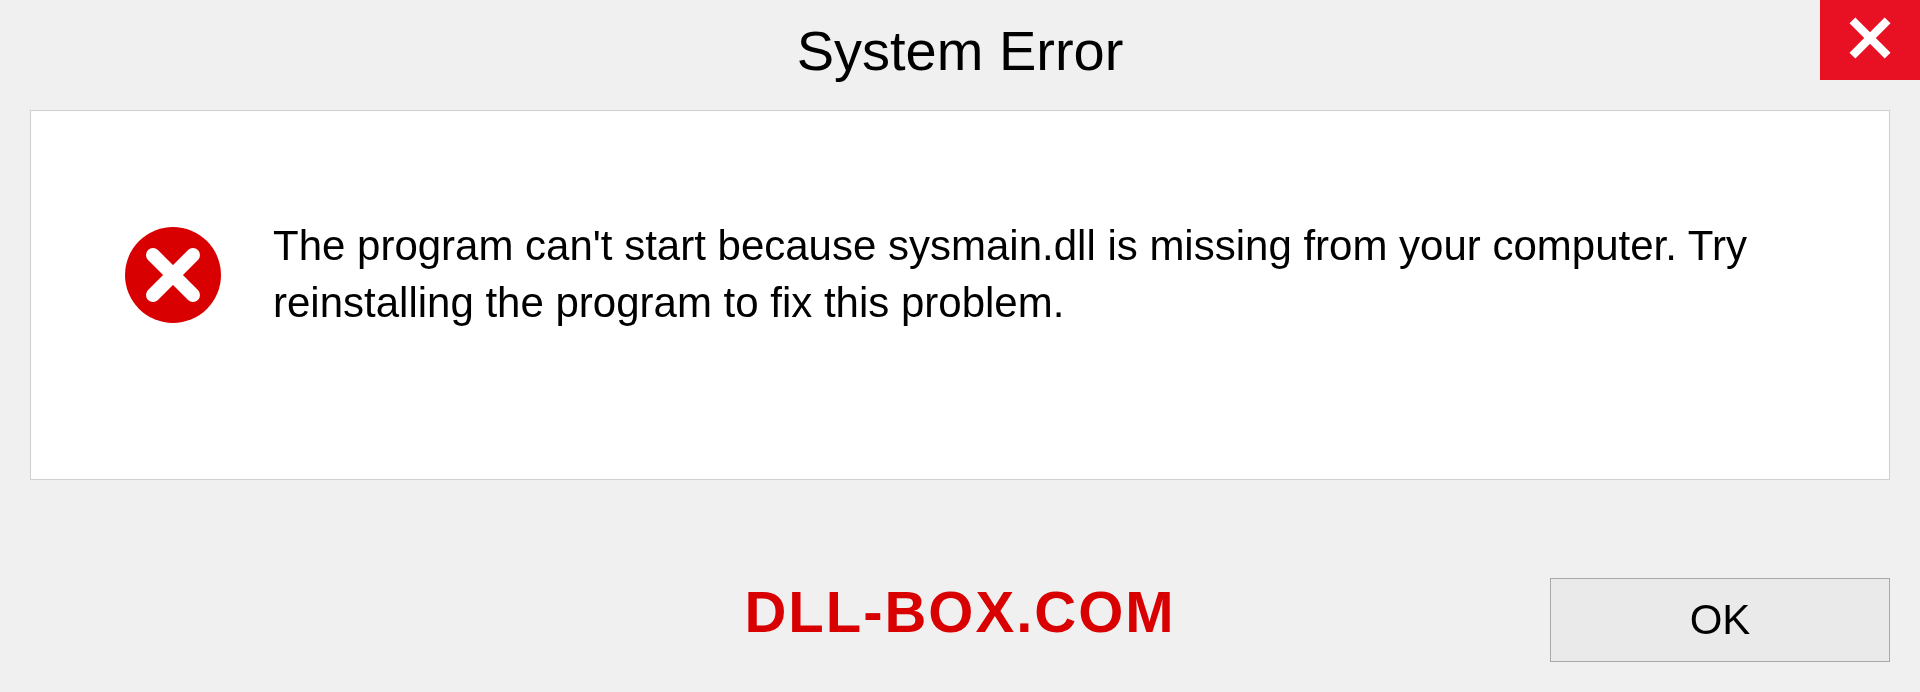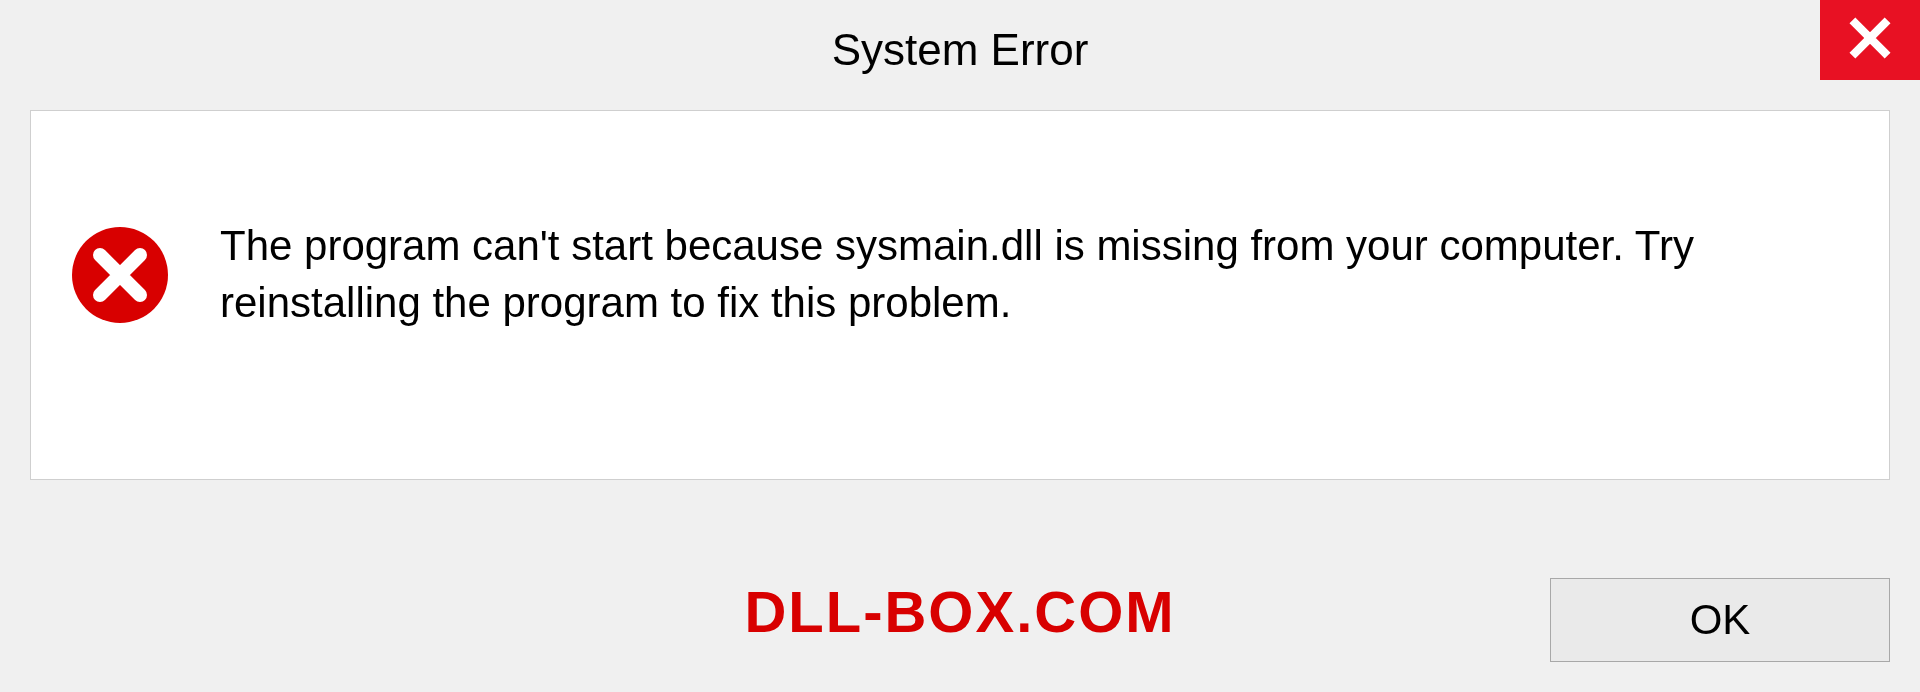--- a/index.html
+++ b/index.html
@@ -17,21 +17,21 @@
     }
     .titlebar {
       width: 100%;
       height: 100px;
       display: flex;
       align-items: center;
       justify-content: center;
       position: relative;
     }
     .title-text {
-      font-size: 44px;
+      font-size: 56px;
       font-weight: 400;
       color: #000;
       text-align: center;
     }
     .close-btn {
       position: absolute;
       top: 0;
       right: 0;
       width: 100px;
       height: 80px;
@@ -45,21 +45,21 @@
       width: 44px;
       height: 44px;
     }
     .content-box {
       margin: 10px 30px 0 30px;
       background: #ffffff;
       border: 1px solid #cfcfcf;
       height: 370px;
       display: flex;
       align-items: center;
-      padding: 0 40px 0 39px;
+      padding: 0 40px 0 92px;
       gap: 50px;
     }
     .error-icon-wrap {
       flex-shrink: 0;
       display: flex;
       align-items: center;
       margin-top: -40px;
     }
     .error-icon-wrap svg {
       width: 100px;

